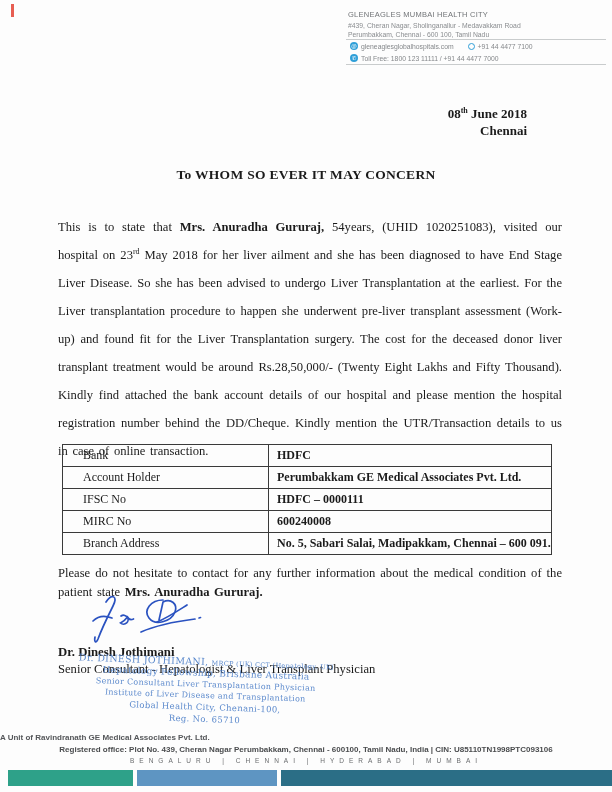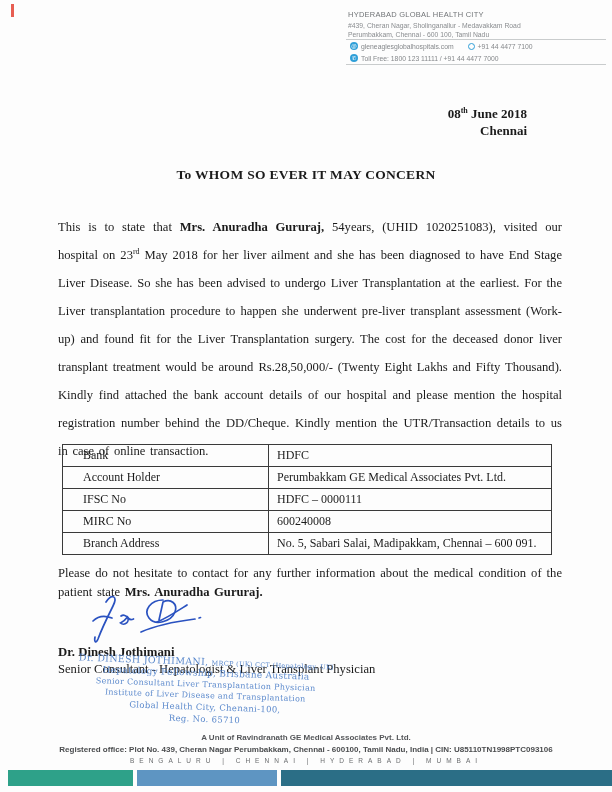--- a/index.html
+++ b/index.html
@@ -28,57 +28,57 @@
   
   .body-par{position:absolute;left:58px;top:213px;width:504px;text-align:justify;
             font-size:12.6px;line-height:28px;word-spacing:1.5px;}
   .body-par sup{font-size:8px;line-height:0;}
   .b{font-weight:bold;}
   .bank-head{position:absolute;left:58px;top:426px;font-weight:bold;font-size:12.6px;}
   
   table.bank{position:absolute;left:62px;top:444px;width:490px;border-collapse:collapse;font-size:12px;}
   table.bank td{border:1px solid #3a3a3a;height:21px;padding:0 0 0 8px;vertical-align:middle;}
   table.bank td.lbl{width:185px;padding-left:20px;}
-  table.bank td.val{font-weight:normal;}
+  table.bank td.val{font-weight:bold;}
   
   .closing{position:absolute;left:58px;top:564px;width:504px;text-align:justify;font-size:12.6px;line-height:18.5px;word-spacing:1.5px;}
   
   .sig-svg{position:absolute;left:85px;top:590px;}
   .sig-name{position:absolute;left:58px;top:645px;font-weight:bold;font-size:12.8px;}
   .sig-role{position:absolute;left:58px;top:662px;font-size:12.6px;}
   
   .stamp{position:absolute;left:38px;top:656px;width:335px;text-align:center;transform:rotate(2deg);
          color:#4d7fc8;font-family:"DejaVu Serif",serif;letter-spacing:.3px;opacity:.92;}
   .stamp .l1{font-size:9.5px;}
   .stamp .l1 .sm{font-size:6.5px;}
   .stamp .l2{font-size:9px;margin-top:1px;}
   .stamp .l3,.stamp .l4{font-size:8px;margin-top:2px;}
   .stamp .l5{font-size:8.5px;margin-top:2px;}
   .stamp .l6{font-size:8.5px;margin-top:2px;}
   
-  .unit-line{position:absolute;left:0;top:733px;width:100%;text-align:center;
+  .unit-line{position:absolute;left:0;top:733px;width:100%;text-align:left;
              font-family:"Liberation Sans",sans-serif;font-size:8px;font-weight:bold;color:#55575a;}
   .regd-line{position:absolute;left:0;top:745px;width:100%;text-align:center;
              font-family:"Liberation Sans",sans-serif;font-size:8px;font-weight:bold;color:#4a4c4e;}
   .cities-line{position:absolute;left:0;top:757px;width:100%;text-align:center;
              font-family:"Liberation Sans",sans-serif;font-size:6.5px;color:#6a6c6e;letter-spacing:5px;}
   .bar{position:absolute;top:770px;height:16px;}
   .bar1{left:8px;width:125px;}
   .bar2{left:137px;width:140px;}
   .bar3{left:281px;width:331px;}
 </style>
 </head>
 <body>
 
 <div class="page">
 
   <div class="scan-mark"></div>
 
   <div class="header">
-    <div class="hosp-name">HYDERABAD GLOBAL HEALTH CITY</div>
+    <div class="hosp-name">GLENEAGLES MUMBAI HEALTH CITY</div>
     <div class="hosp-addr">#439, Cheran Nagar, Sholinganallur - Medavakkam Road</div>
     <div class="hosp-addr">Perumbakkam, Chennai - 600 100, Tamil Nadu</div>
   </div>
   <div class="hdr-rule" style="top:39px;"></div>
   <div class="contact-rows">
     <div class="c-row">
       <span class="c-item">
         <span class="ic solid">@</span>
         <span>gleneaglesglobalhospitals.com</span>
       </span>

